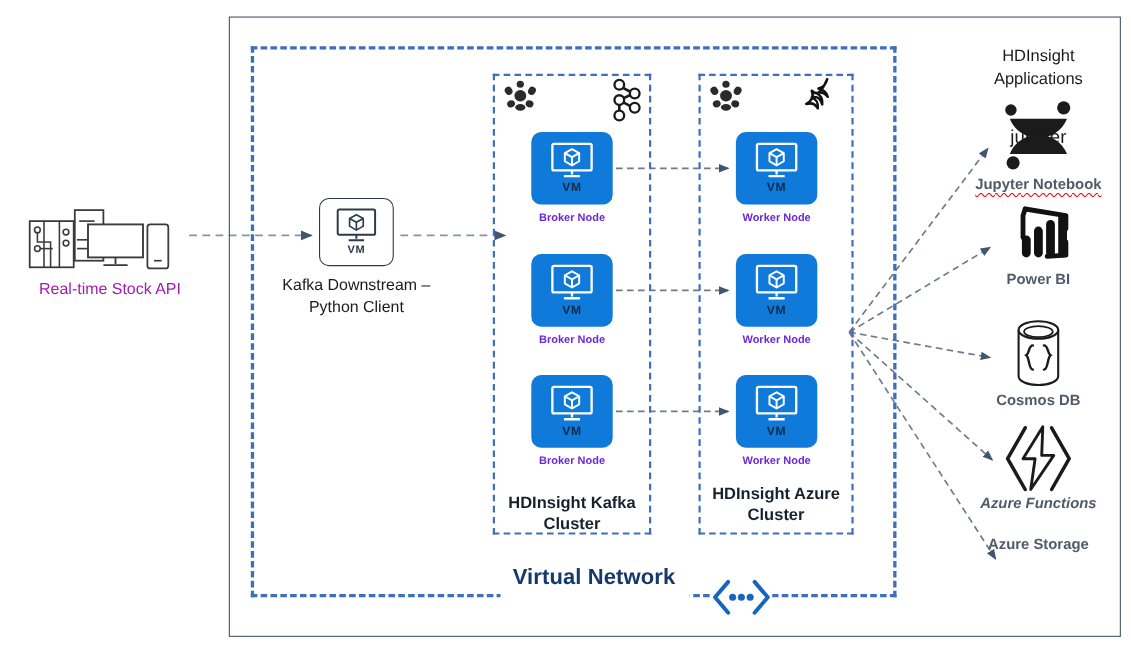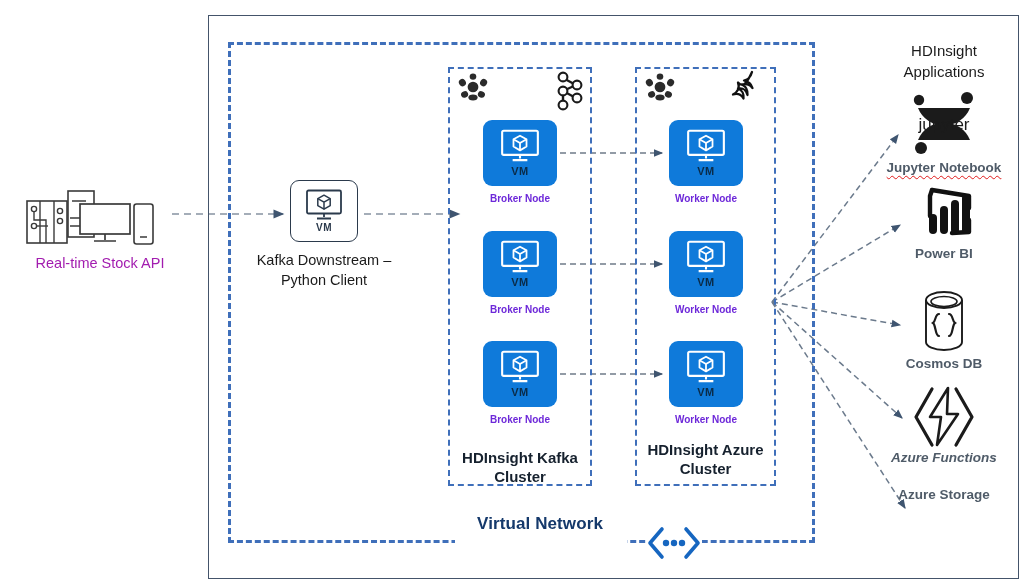--- a/index.html
+++ b/index.html
@@ -35,21 +35,21 @@
   
   .vnet-mask {
     background: #ffffff;
     height: 10px;
   }
 
   #vnet-label {
     left: 460px; top: 514px;
     width: 160px;
     text-align: center;
-    font-size: 17px;
+    font-size: 20px;
     font-weight: bold;
     color: #15396b;
     letter-spacing: .1px;
   }
   #vnet-icon {
     left: 645px; top: 525px;
     width: 58px; height: 36px;
   }
 
   

